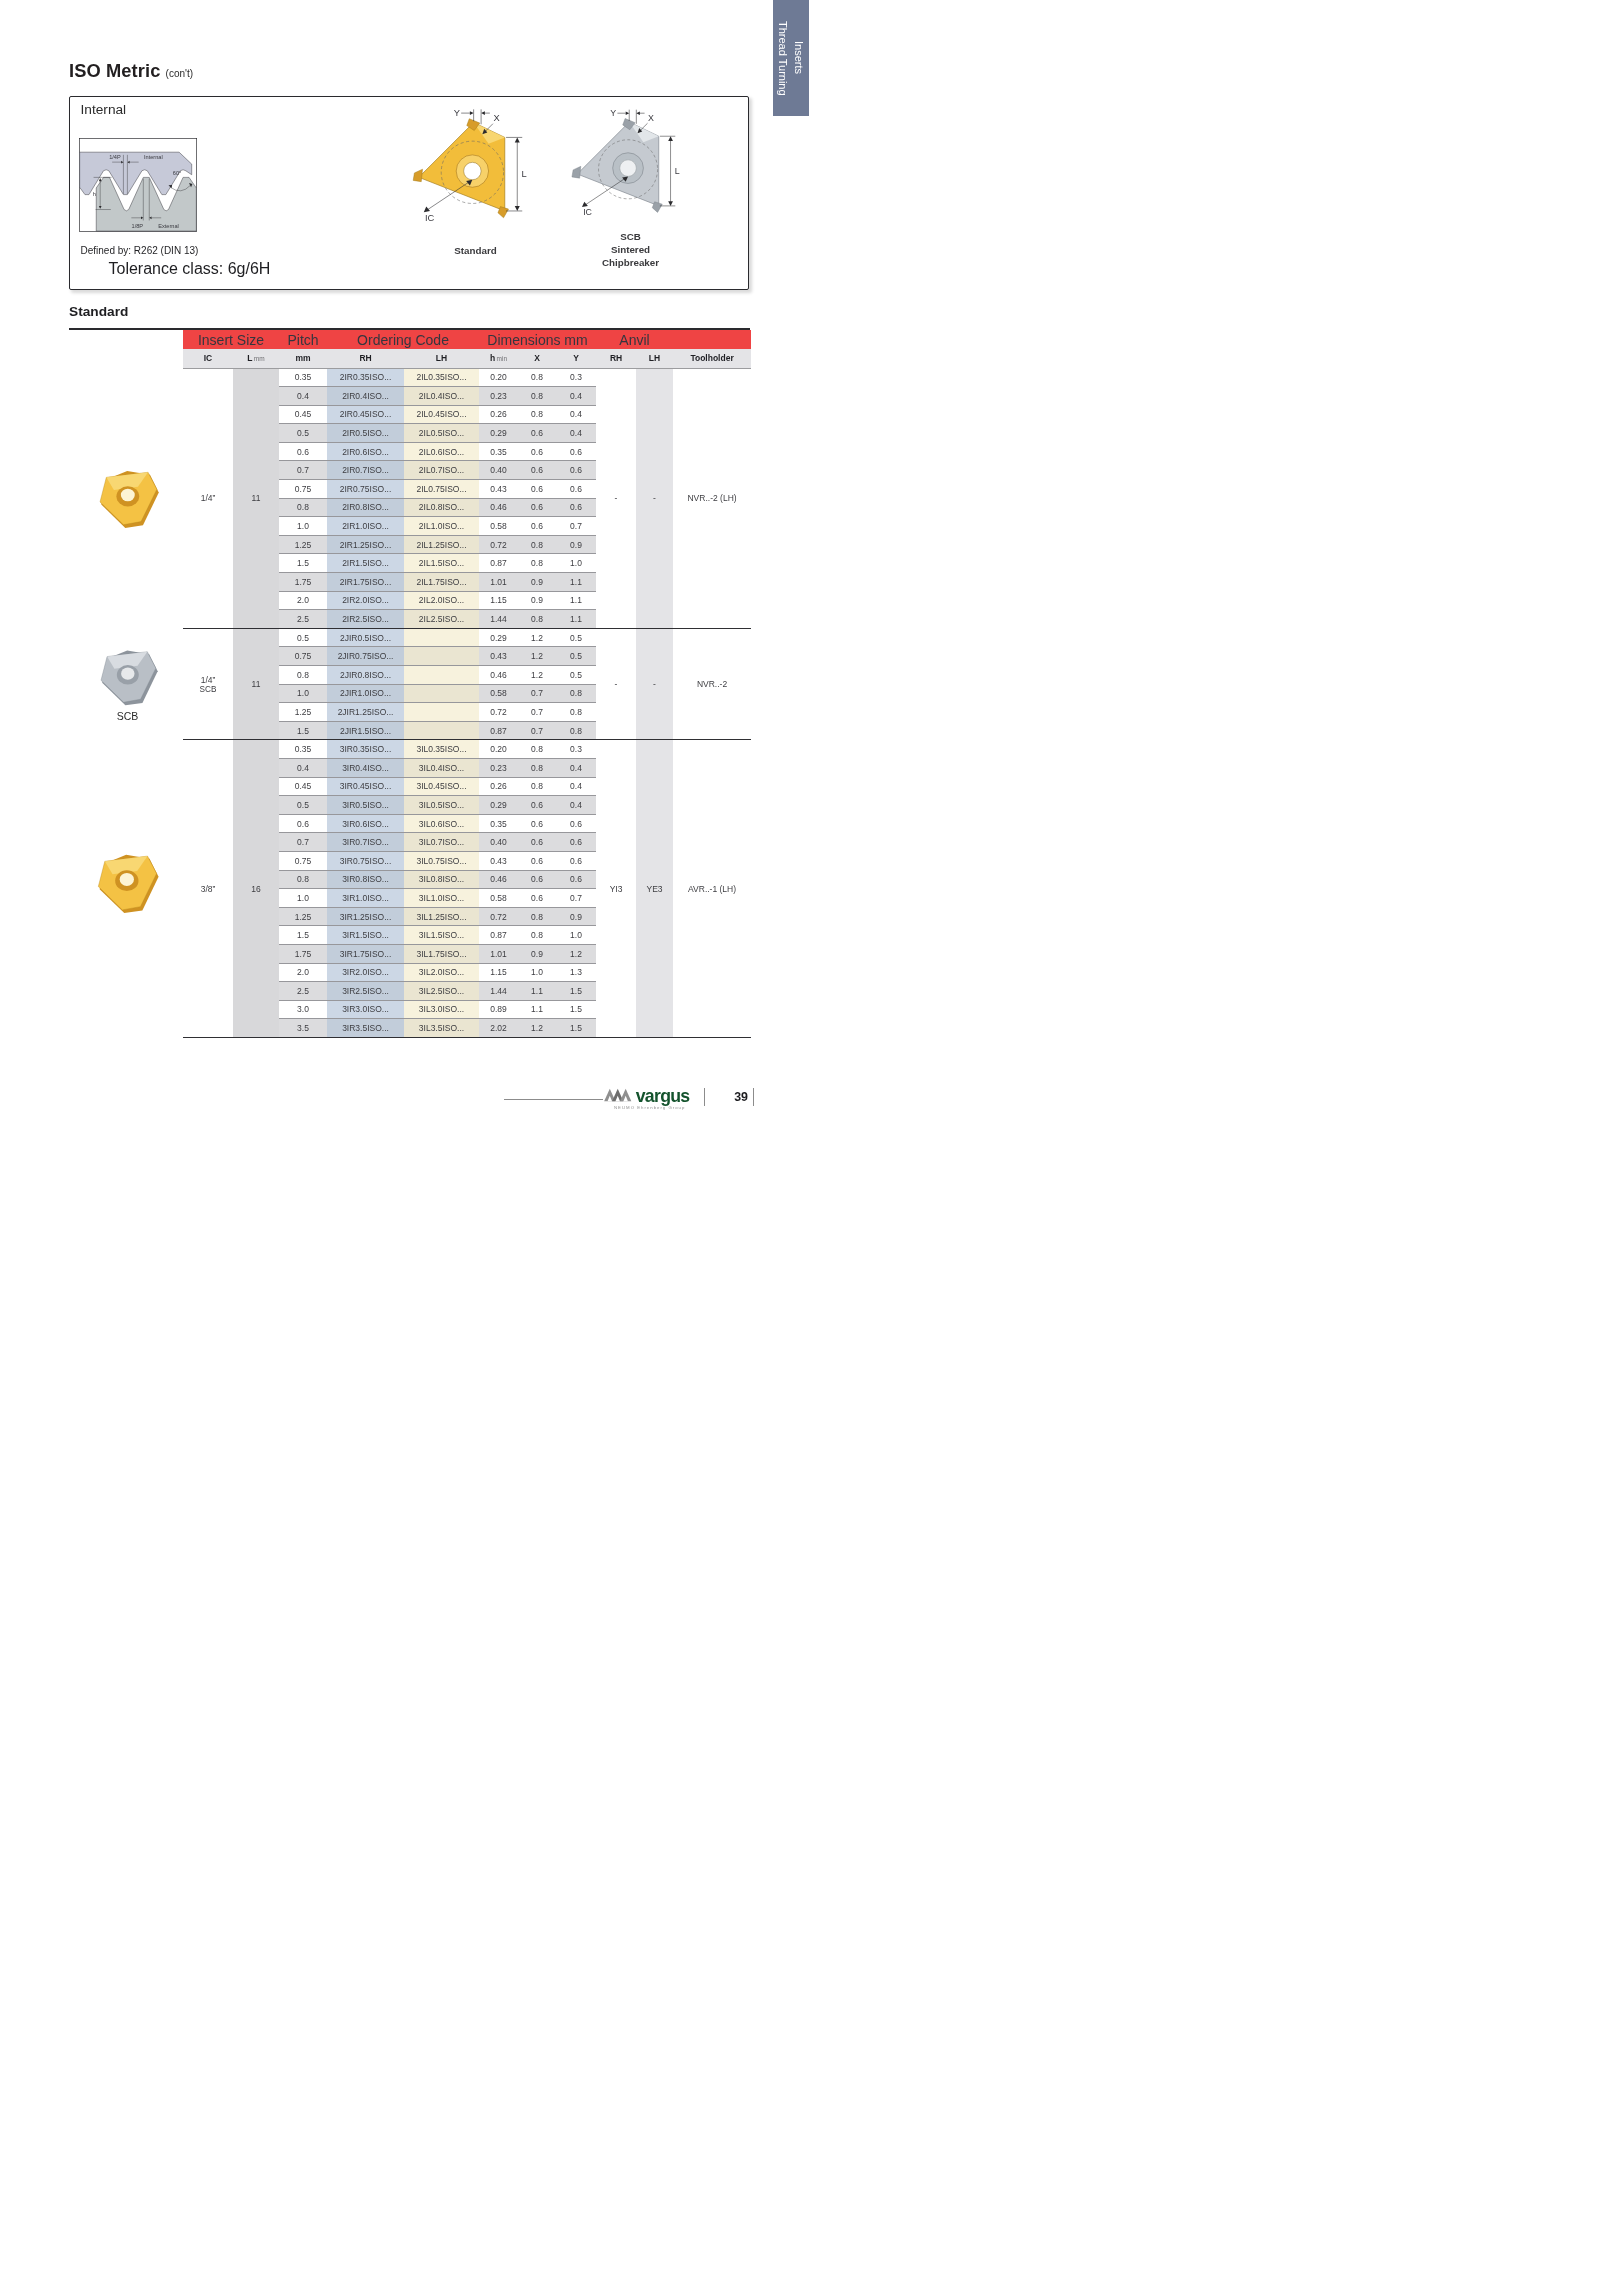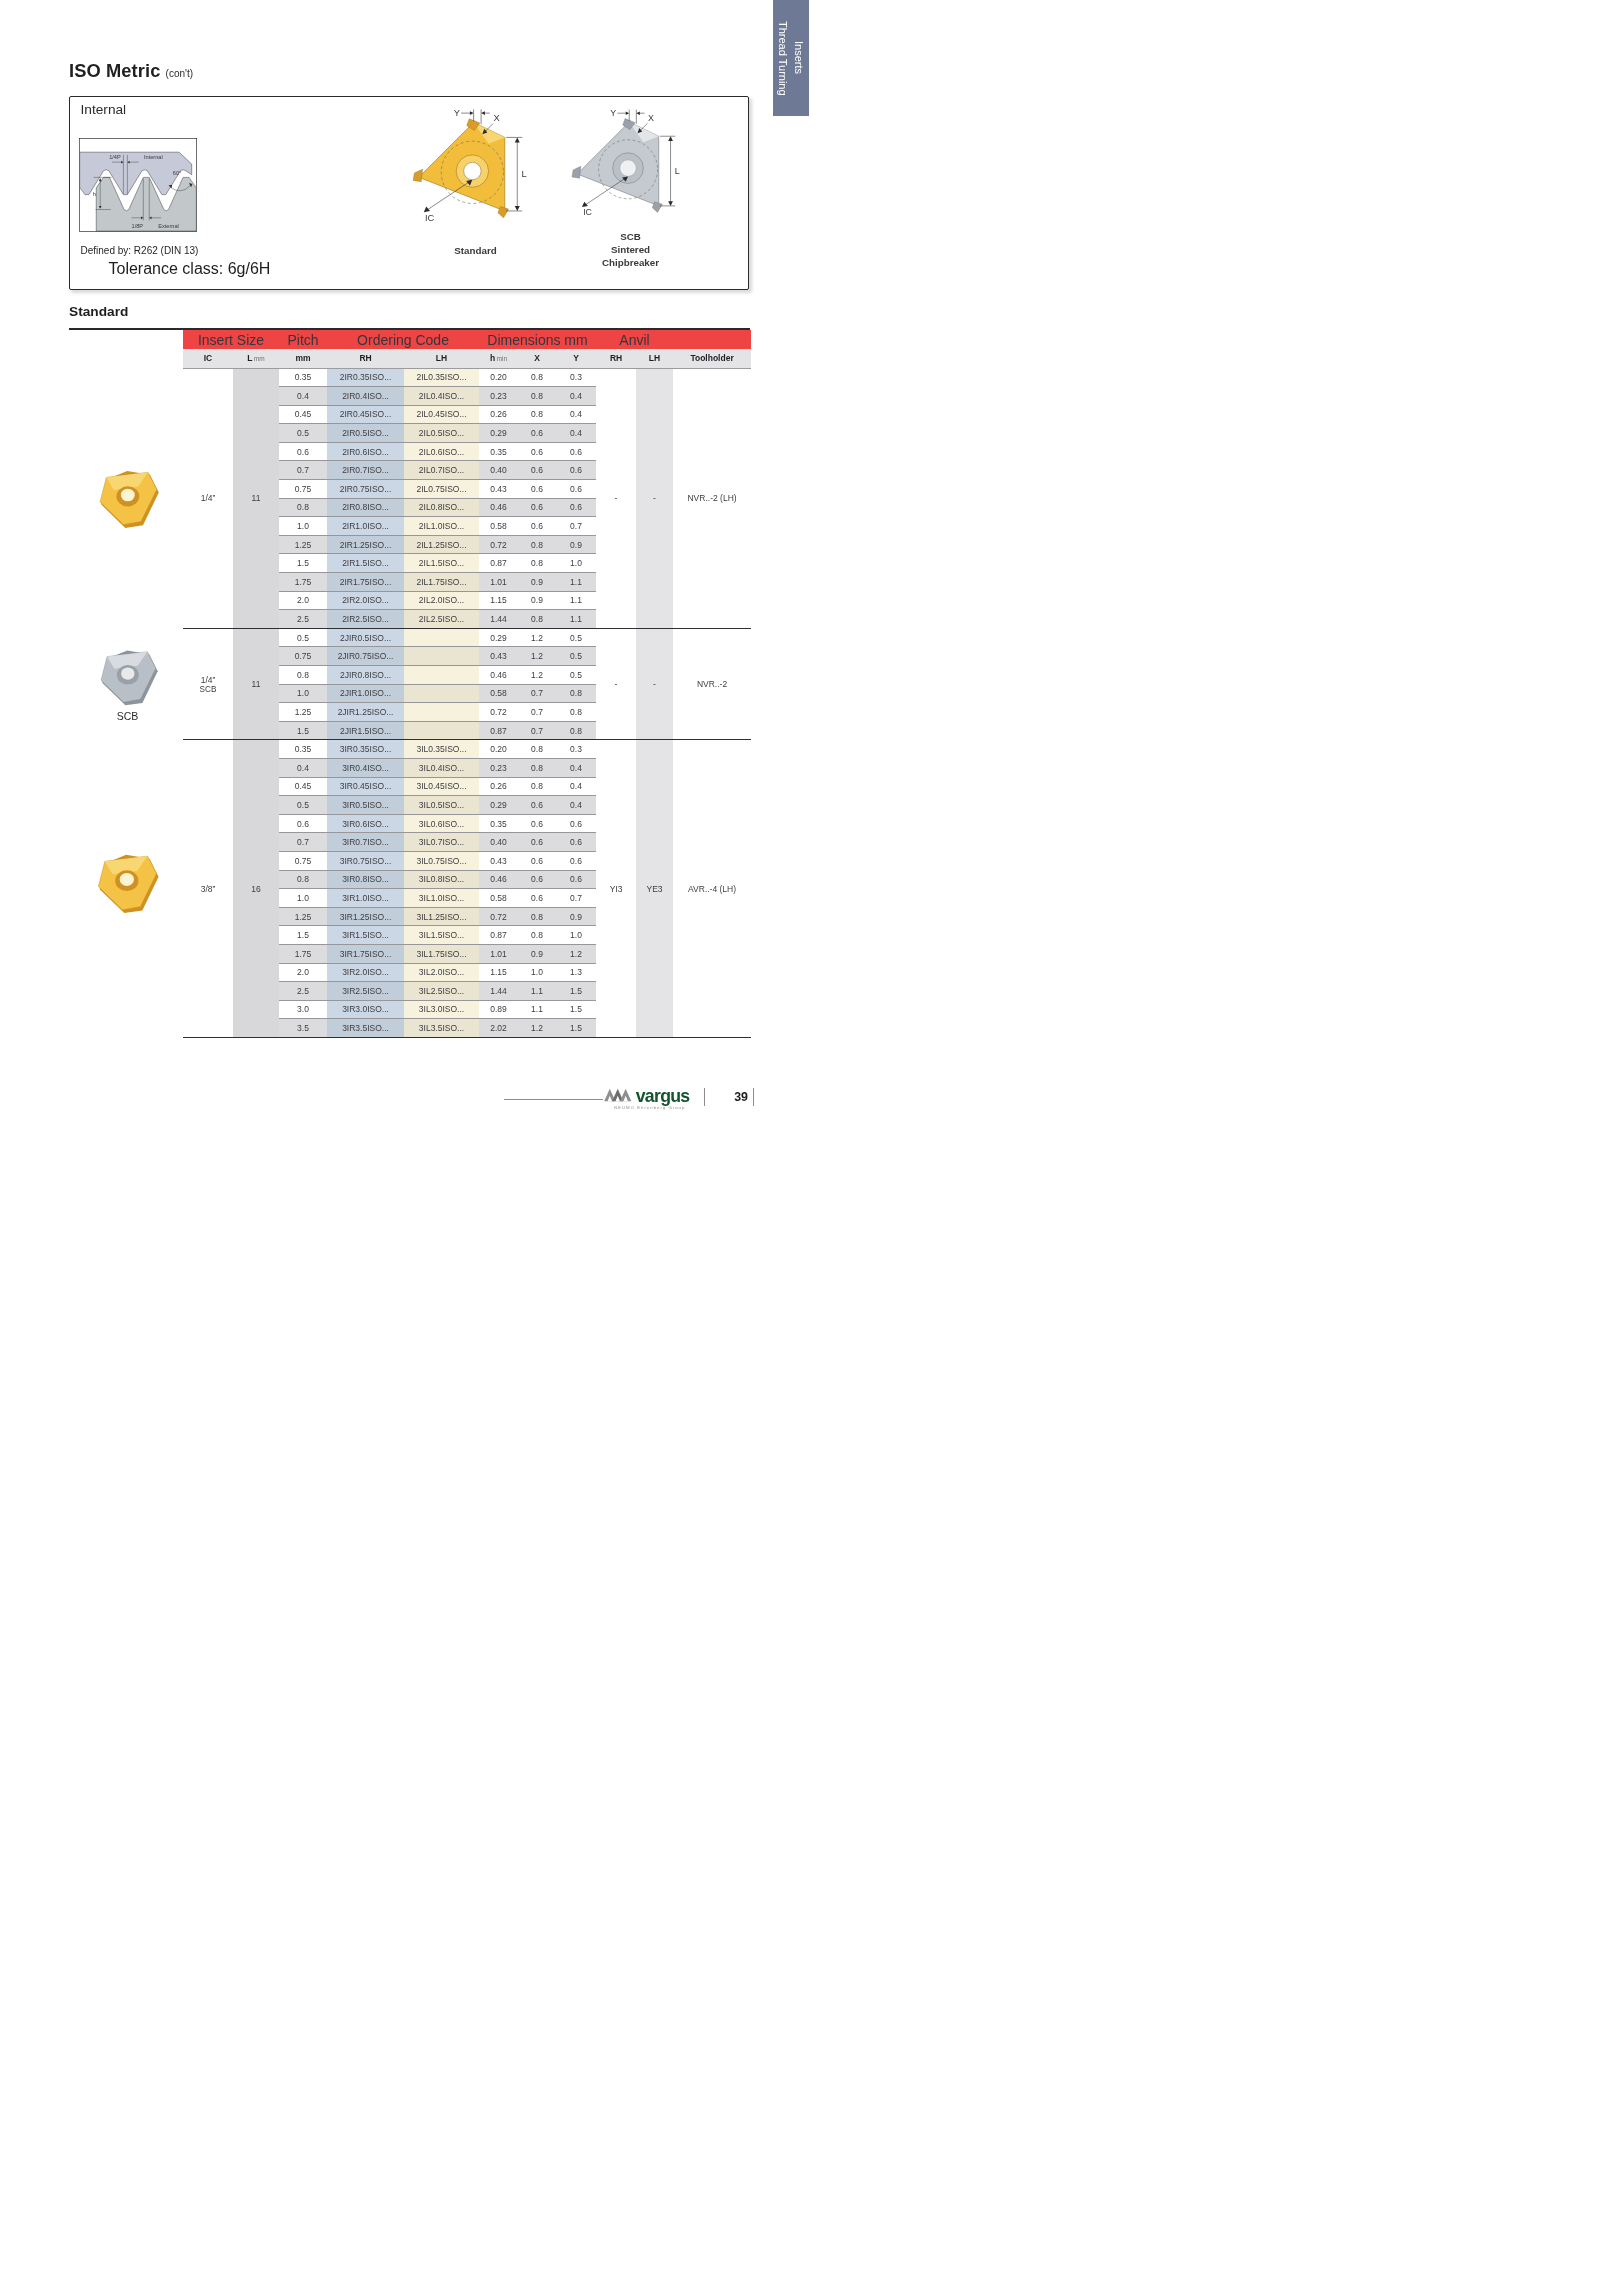--- a/index.html
+++ b/index.html
@@ -455,21 +455,21 @@
           <td class="c-ic" rowspan="16"><span>3/8”</span></td>
           <td class="c-l" rowspan="16">16</td>
           <td class="c-pitch rl">0.35</td>
           <td class="c-rh rl">3IR0.35ISO...</td>
           <td class="c-lh rl">3IL0.35ISO...</td>
           <td class="c-dim rl">0.20</td>
           <td class="c-dim rl">0.8</td>
           <td class="c-dim rl">0.3</td>
           <td class="c-arh" rowspan="16">YI3</td>
           <td class="c-alh" rowspan="16">YE3</td>
-          <td class="c-tool" rowspan="16">AVR..-4 (LH)</td>
+          <td class="c-tool" rowspan="16">AVR..-1 (LH)</td>
         </tr>
         <tr>
           <td class="c-pitch odd rl">0.4</td>
           <td class="c-rh odd rl">3IR0.4ISO...</td>
           <td class="c-lh odd rl">3IL0.4ISO...</td>
           <td class="c-dim odd rl">0.23</td>
           <td class="c-dim odd rl">0.8</td>
           <td class="c-dim odd rl">0.4</td>
         </tr>
         <tr>

